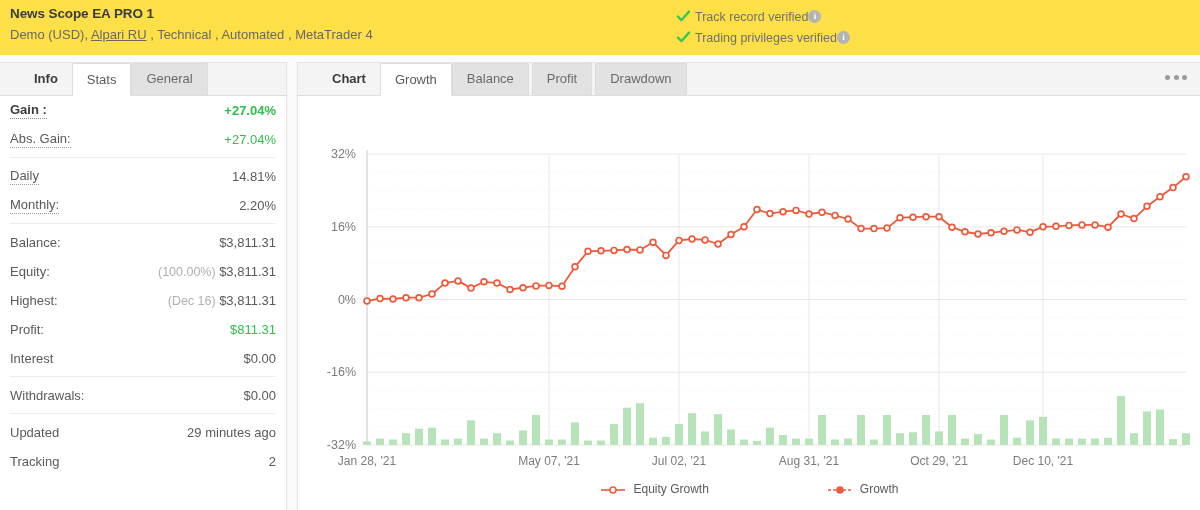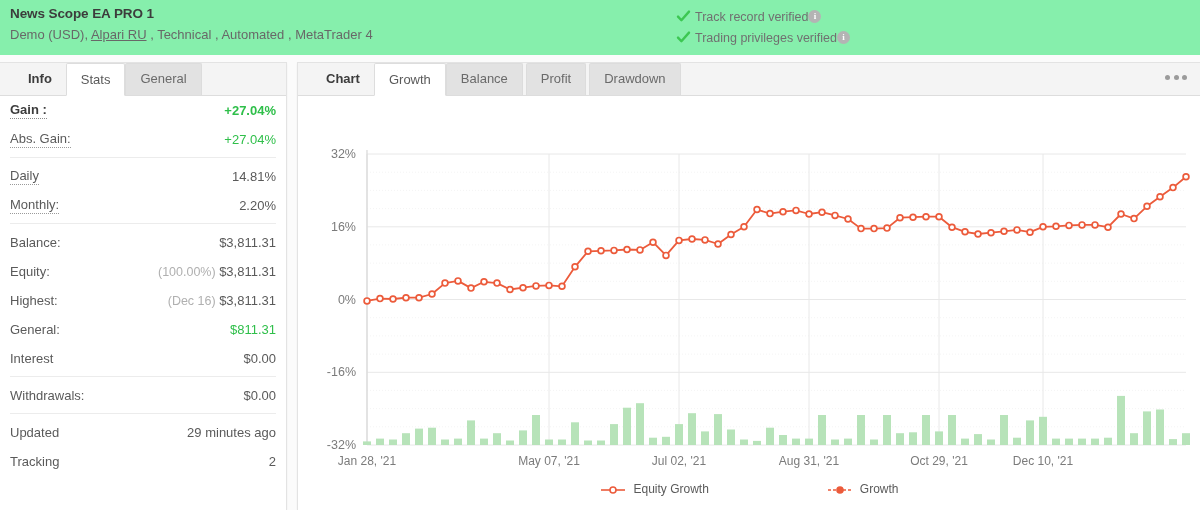--- a/index.html
+++ b/index.html
@@ -6,21 +6,21 @@
   body{
     width:1200px;height:510px;overflow:hidden;
     background:#ffffff;
     font-family:"Liberation Sans","DejaVu Sans",sans-serif;
     color:#5a5a5a;
     -webkit-font-smoothing:antialiased;
   }
   .page{position:relative;width:1200px;height:510px;background:#fbfbfb;}
 
   
-  .header{position:absolute;left:0;top:0;width:1200px;height:55px;background:#86efac;}
+  .header{position:absolute;left:0;top:0;width:1200px;height:55px;background:#fde047;}
   .hdr-title{position:absolute;left:10px;top:6px;font-size:13.5px;font-weight:bold;color:#3c3c3c;letter-spacing:-0.1px;}
   .hdr-sub{position:absolute;left:10px;top:27px;font-size:13px;color:#686868;white-space:nowrap;}
   .hdr-sub a{color:#686868;text-decoration:underline;}
   .verif{position:absolute;left:676px;top:7px;}
   .verif-row{display:flex;align-items:center;height:19px;margin-bottom:2px;}
   .check{width:15px;height:15px;flex:none;margin-right:4px;position:relative;}
   .check svg{display:block;}
   .verif-label{font-size:12.5px;color:#707070;}
   .info-i{width:13px;height:13px;border-radius:50%;background:#b4b4b4;color:#fff;
           font-size:9px;font-weight:bold;line-height:13px;text-align:center;
@@ -29,21 +29,21 @@
   
   .sidebar{position:absolute;left:0;top:62px;width:287px;height:448px;background:#ffffff;
            border:1px solid #e3e3e3;border-left:none;border-bottom:none;box-sizing:border-box;
            box-shadow:0 1px 2px rgba(0,0,0,.05);}
   .chartpanel{position:absolute;left:297px;top:62px;width:903px;height:448px;background:#ffffff;
            border:1px solid #e3e3e3;border-right:none;border-bottom:none;box-sizing:border-box;
            box-shadow:0 1px 2px rgba(0,0,0,.05);}
 
   
   .tabbar{position:relative;height:33px;background:#f4f4f4;border-bottom:1px solid #dddddd;
-          padding-left:14px;box-sizing:border-box;}
+          padding-left:20px;box-sizing:border-box;}
   .tab{display:inline-block;height:32px;line-height:32px;padding:0 14px;font-size:13px;
        color:#6a6a6a;background:transparent;box-sizing:border-box;vertical-align:top;cursor:default;}
   .tab.first{font-weight:bold;color:#3c3c3c;}
   .tab.active{background:#ffffff;color:#5a5a5a;border:1px solid #dddddd;border-bottom:1px solid #ffffff;
               height:33px;line-height:31px;border-radius:2px 2px 0 0;position:relative;z-index:2;}
   .tab.gray{background:#e2e2e2;border:1px solid #dcdcdc;border-bottom:none;height:32px;line-height:30px;
             border-radius:2px 2px 0 0;margin-right:3px;}
 
   
   .stats{padding:0 10px;}
@@ -129,21 +129,21 @@
         </div>
         <div class="srow">
           <span class="lbl">Equity:</span>
           <span class="val"><span class="muted">(100.00%) </span><span>$3,811.31</span></span>
         </div>
         <div class="srow">
           <span class="lbl">Highest:</span>
           <span class="val"><span class="muted">(Dec 16) </span><span>$3,811.31</span></span>
         </div>
         <div class="srow">
-          <span class="lbl">General:</span>
+          <span class="lbl">Profit:</span>
           <span class="val green"><span>$811.31</span></span>
         </div>
         <div class="srow">
           <span class="lbl">Interest</span>
           <span class="val"><span>$0.00</span></span>
         </div>
         <div class="hr"></div>
         <div class="srow">
           <span class="lbl">Withdrawals:</span>
           <span class="val"><span>$0.00</span></span>

